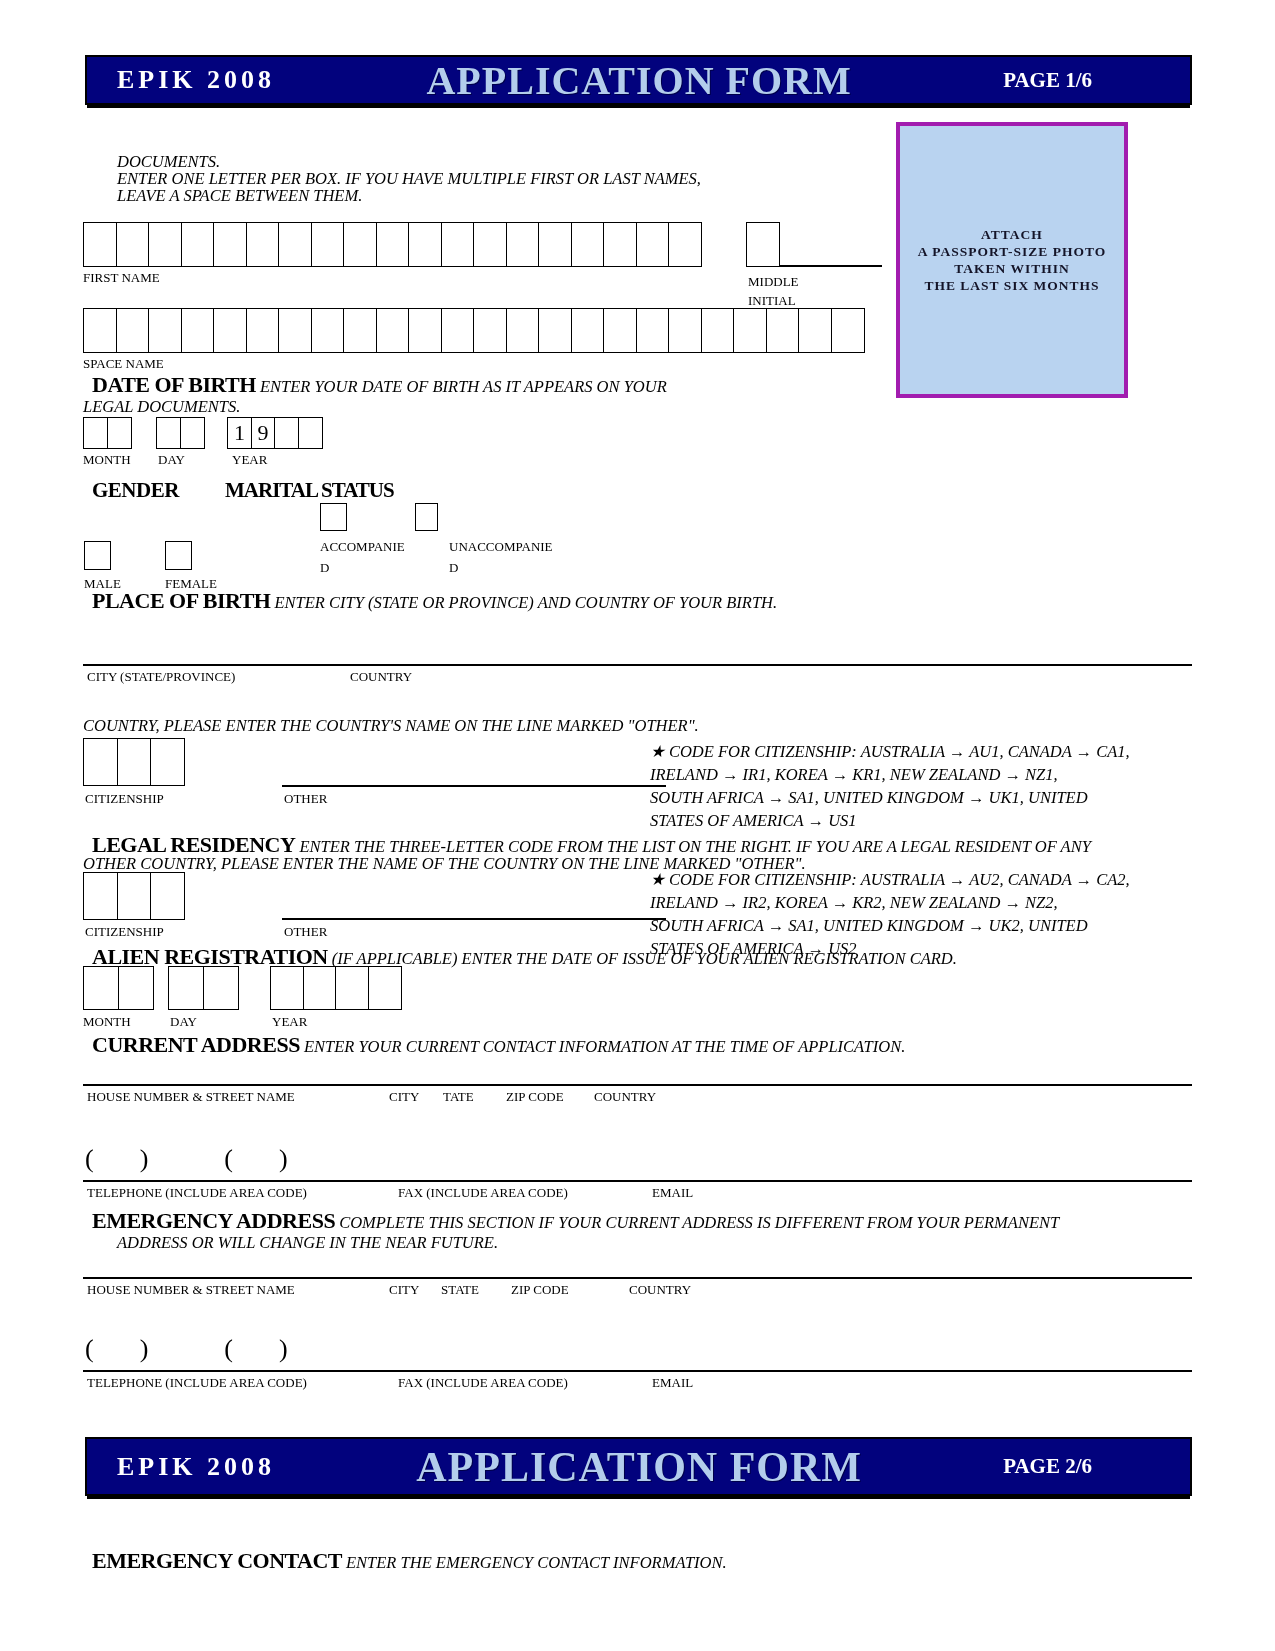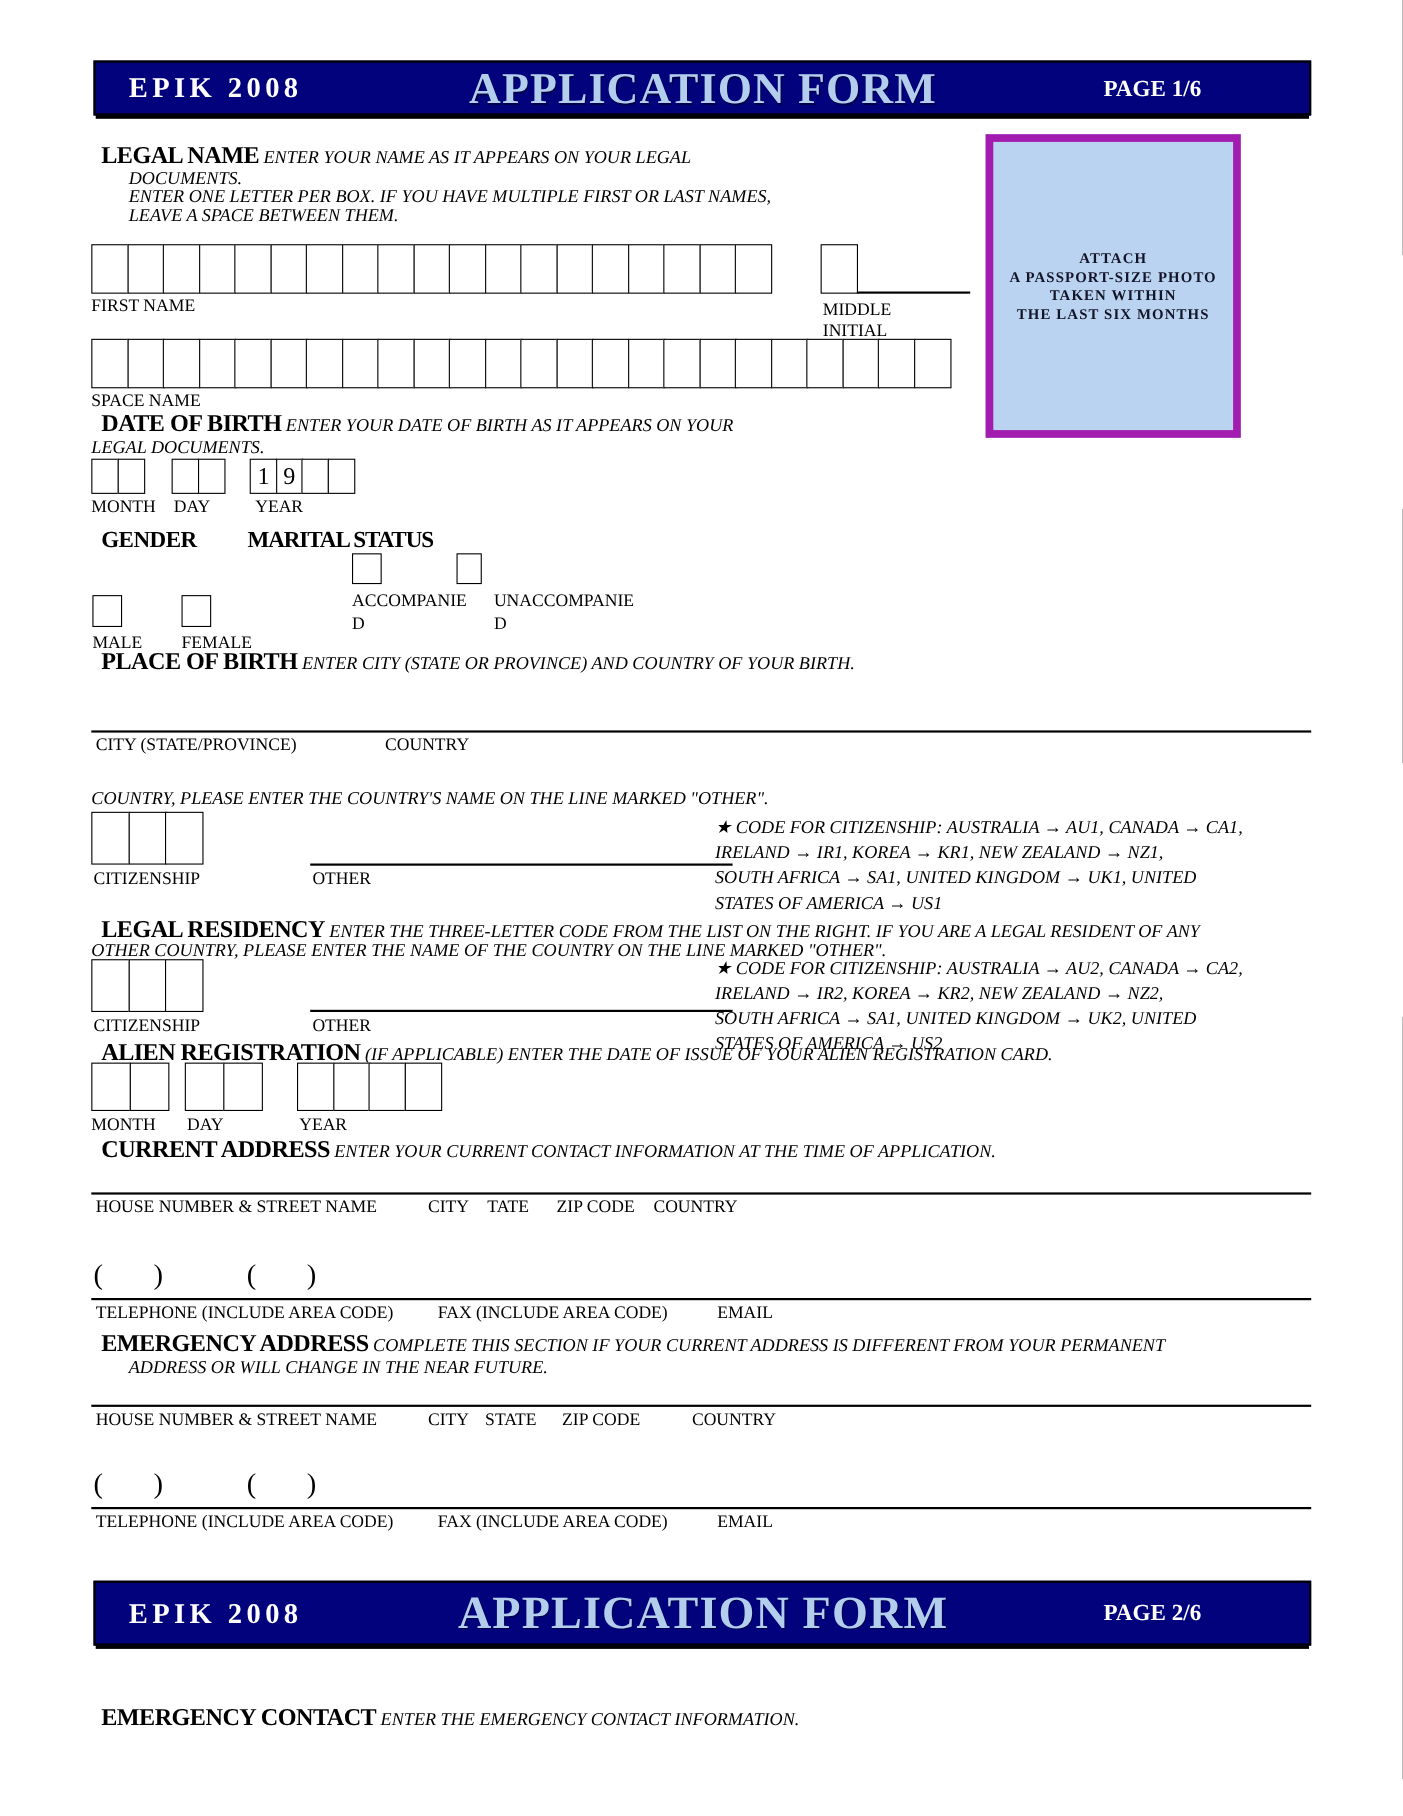--- a/index.html
+++ b/index.html
@@ -14,37 +14,37 @@
     position:absolute;left:85px;width:1107px;background:#02027d;
     border:2px solid #000;box-shadow:0 5px 0 -2px #000;
     display:flex;align-items:center;box-sizing:border-box;gap:40px;
   }
   .bar .brand{color:#fff;font-weight:bold;font-size:26px;letter-spacing:4px;margin-left:30px;white-space:nowrap;}
   .bar .title{flex:1;text-align:center;color:#b3cdec;font-weight:bold;font-size:40px;letter-spacing:1px;white-space:nowrap;text-shadow:1px 1px 0 #00004a;}
   .bar .pageno{color:#fff;font-weight:bold;font-size:21px;margin-right:98px;white-space:nowrap;}
   
   .h{font-weight:bold;font-size:22px;letter-spacing:-0.5px;white-space:nowrap;}
   .instr{font-style:italic;font-size:16.5px;white-space:nowrap;}
-  .lab{font-size:16px;white-space:pre-line;}
+  .lab{font-size:13px;white-space:pre-line;}
   
   .cells{display:flex;}
   .cell{
     box-sizing:border-box;border:1.5px solid #000;margin-left:-1.5px;background:#fff;
     display:flex;align-items:center;justify-content:center;font-size:25px;
   }
   .cell:first-child{margin-left:0;}
   .cells-name .cell{width:34px;height:45px;}
   .cells-dob .cell{width:25px;height:32px;font-size:22px;}
   .cells-cit .cell{width:35px;height:48px;}
   .cells-al2 .cell{width:36px;height:44px;}
   .cells-al4 .cell{width:34px;height:44px;}
   .checkbox{box-sizing:border-box;border:1.5px solid #000;background:#fff;}
   .wline{border-bottom:2px solid #000;}
   .photo{
-    box-sizing:border-box;background:#b9d3f0;border:7px solid #a21caf;
+    box-sizing:border-box;background:#b9d3f0;border:4px solid #a21caf;
     display:flex;align-items:center;justify-content:center;text-align:center;
     font-size:13.5px;font-weight:bold;letter-spacing:1px;line-height:17px;
     color:#141428;white-space:pre-line;
   }
   .codes{font-style:italic;font-size:16.5px;line-height:23px;white-space:pre-line;}
   .parens{font-size:26px;white-space:pre;letter-spacing:1px;}
 </style>
 </head>
 <body>
 
@@ -54,24 +54,20 @@
     <span class="brand">EPIK 2008</span>
     <span class="title">APPLICATION FORM</span>
     <span class="pageno">PAGE 1/6</span>
   </div>
 
   <div class="abs photo" style="left:896px;top:122px;width:232px;height:276px;">ATTACH
 A PASSPORT-SIZE PHOTO
 TAKEN WITHIN
 THE LAST SIX MONTHS</div>
 
-  <div class="abs" style="left:92px;top:128px;">
-    <span class="h">LEGAL NAME</span>
-    <span class="instr">ENTER YOUR NAME AS IT APPEARS ON YOUR LEGAL</span>
-  </div>
   <div class="abs instr" style="left:117px;top:152px;">DOCUMENTS.</div>
   <div class="abs instr" style="left:117px;top:169px;">ENTER ONE LETTER PER BOX. IF YOU HAVE MULTIPLE FIRST OR LAST NAMES,</div>
   <div class="abs instr" style="left:117px;top:186px;">LEAVE A SPACE BETWEEN THEM.</div>
 
   <div class="abs cells cells-name" style="left:83px;top:222px;">
       <div class="cell"></div>
       <div class="cell"></div>
       <div class="cell"></div>
       <div class="cell"></div>
       <div class="cell"></div>

